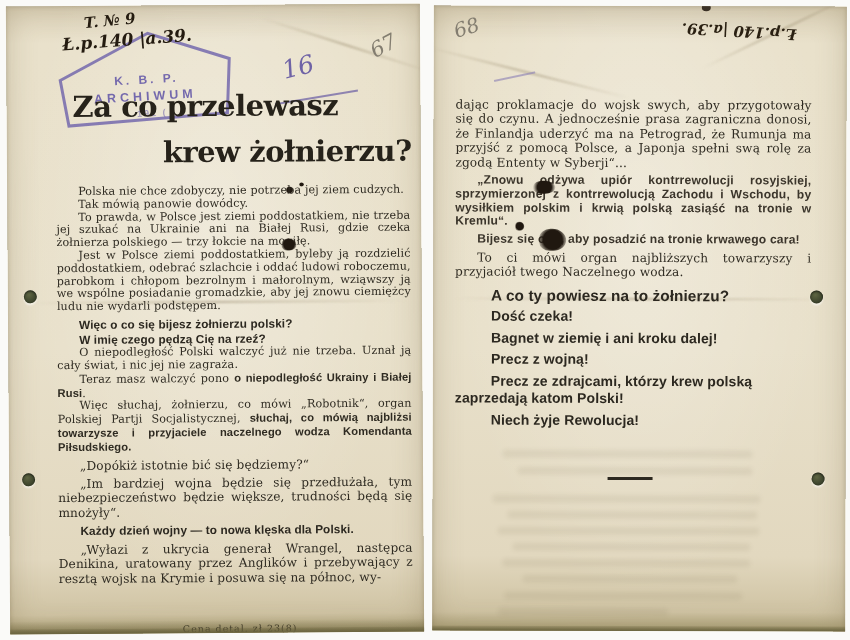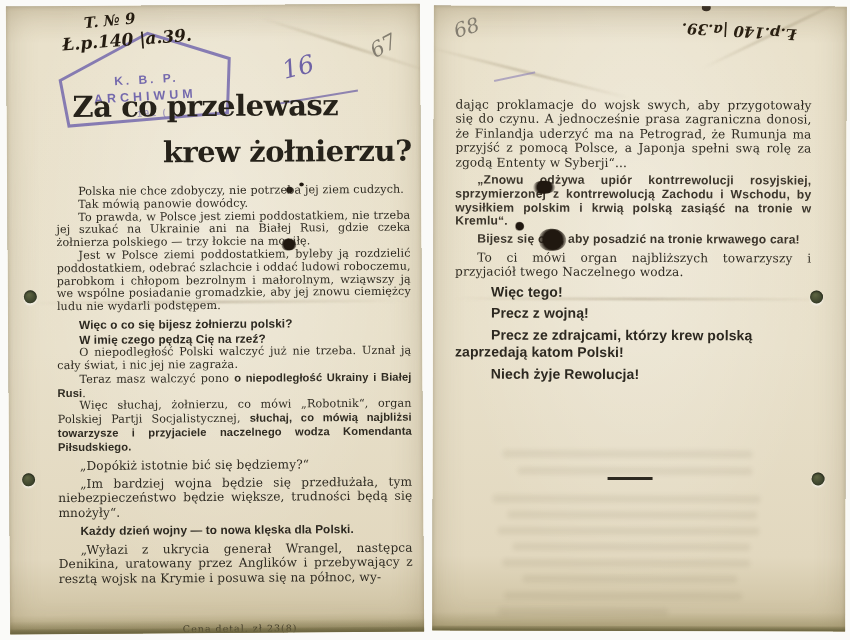--- a/index.html
+++ b/index.html
@@ -123,21 +123,23 @@
 
   <div class="pencil" id="pencil68">68</div>
   <div class="ink" id="ink-right">Ł.p.140 |a.39.</div>
   <div id="violet-stroke"></div>
 
   <div class="text-col" style="left:22px;top:92px;width:356px;">
       <div class="para md"><span>dając proklamacje do wojsk swych, aby przygotowały się do czynu. A jednocześnie prasa zagraniczna donosi, że Finlandja uderzyć ma na Petrograd, że Rumunja ma przyjść z pomocą Polsce, a Japonja spełni swą rolę za zgodą Ententy w Syberji“...</span></div>
       <div class="para ind hb sp"><span class="bseg">„Znowu odżywa upiór kontrrewolucji rosyjskiej, sprzymierzonej z kontrrewolucją Zachodu i Wschodu, by wysiłkiem polskim i krwią polską zasiąść na tronie w Kremlu“.</span></div>
       <div class="para ind hb sp"><span class="bseg">Bijesz się o to, aby posadzić na tronie krwawego cara!</span></div>
       <div class="para ind md sp"><span>To ci mówi organ najbliższych towarzyszy i przyjaciół twego Naczelnego wodza.</span></div>
-      <div class="para big"><span class="bseg">Więc tego!</span></div>
+      <div class="para big xl"><span class="bseg">A co ty powiesz na to żołnierzu?</span></div>
+      <div class="para big"><span class="bseg">Dość czeka!</span></div>
+      <div class="para big"><span class="bseg">Bagnet w ziemię i ani kroku dalej!</span></div>
       <div class="para big"><span class="bseg">Precz z wojną!</span></div>
       <div class="para big"><span class="bseg">Precz ze zdrajcami, którzy krew polską zaprzedają katom Polski!</span></div>
       <div class="para big"><span class="bseg">Niech żyje Rewolucja!</span></div>
     </div>
 
   <div class="blot" style="left:100px;top:175px;width:22px;height:13px;"></div>
   <div class="blot" style="left:82px;top:216px;width:9px;height:9px;"></div>
   <div class="blot" style="left:106px;top:223px;width:27px;height:22px;"></div>
 
   <div class="divider"></div>

